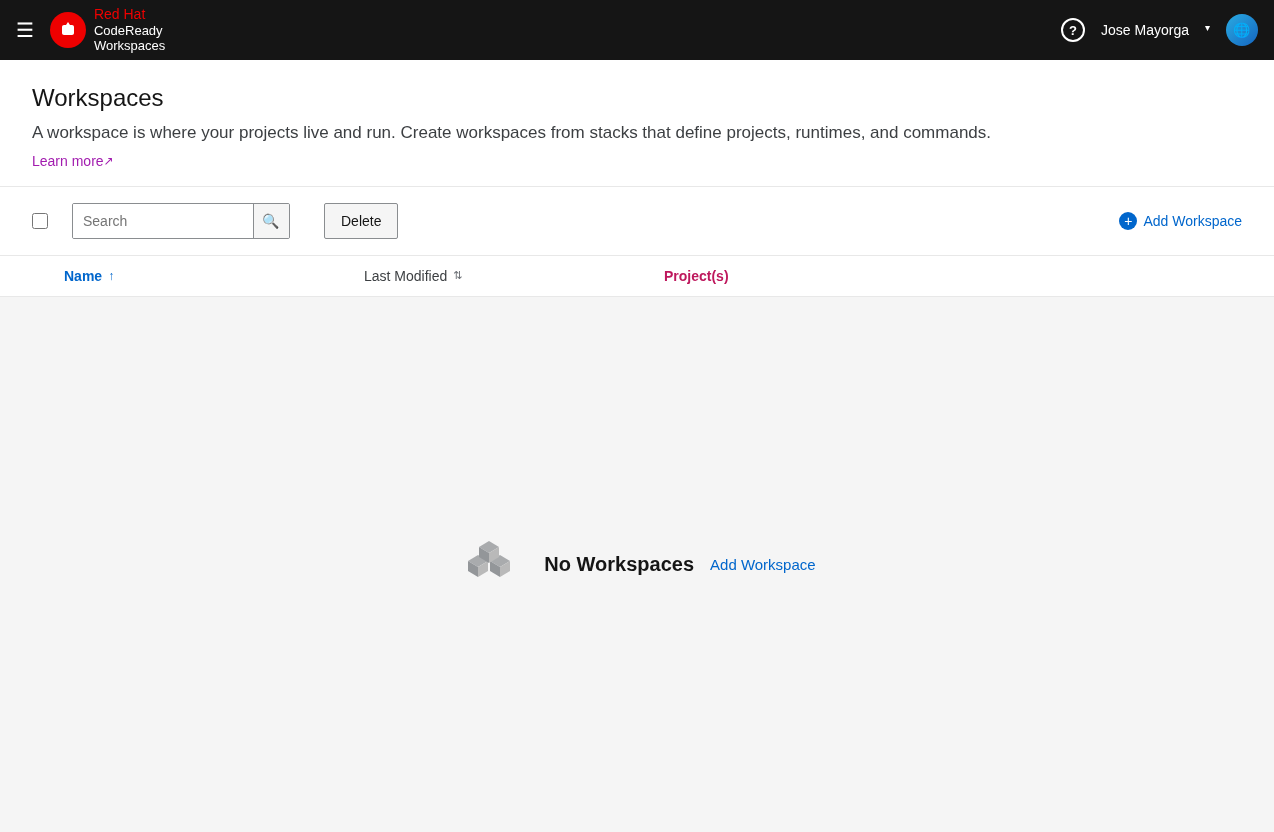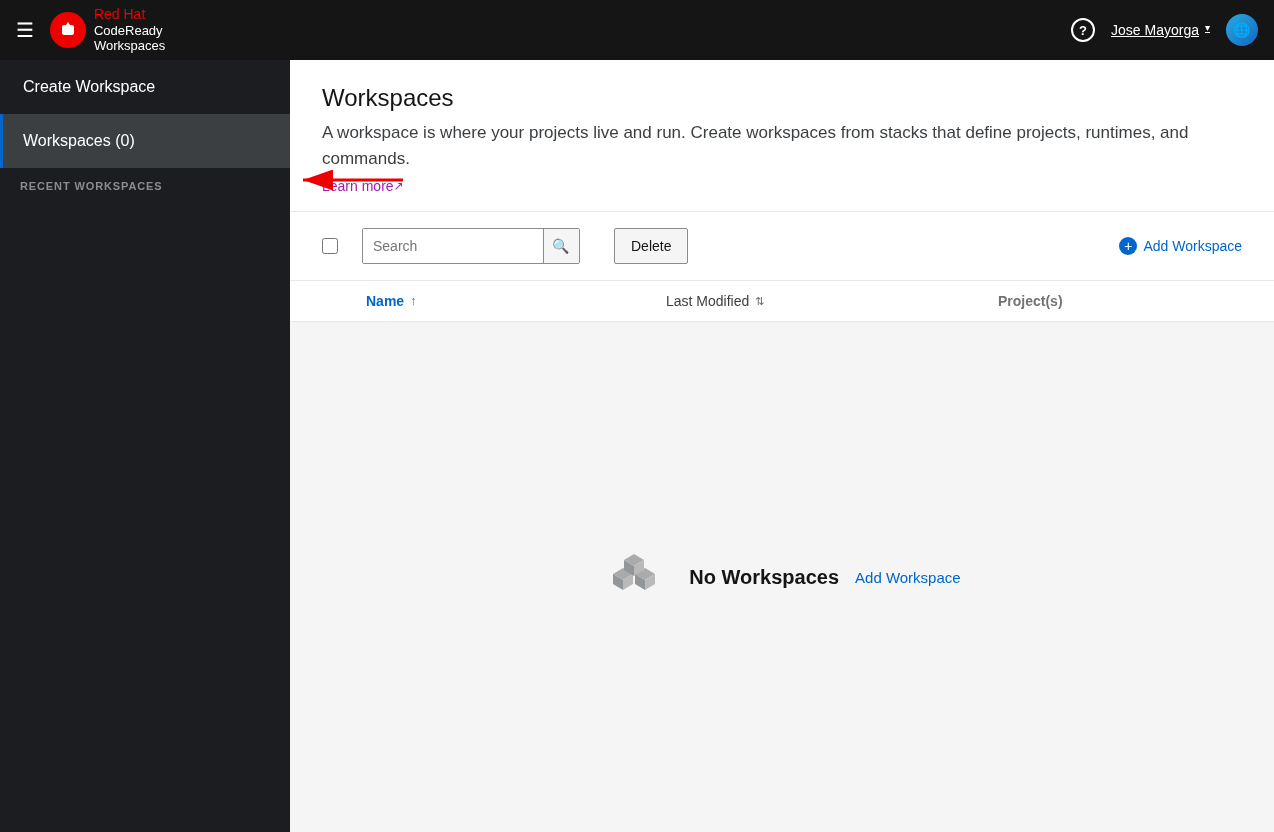--- a/index.html
+++ b/index.html
@@ -61,25 +61,24 @@
       display: flex;
       align-items: center;
       justify-content: center;
       font-size: 13px;
       font-weight: 700;
       cursor: pointer;
     }
     .topnav-user {
       display: flex;
       align-items: flex-start;
-      gap: 6px;
-      color: #fff;
-      font-size: 14px;
-      cursor: pointer;
-      text-decoration: underline;
+      gap: 16px;
+      color: #fff;
+      font-size: 14px;
+      cursor: pointer;
     }
     .topnav-avatar {
       width: 32px;
       height: 32px;
       border-radius: 50%;
       background: linear-gradient(135deg, #29abe2, #1565c0);
       display: flex;
       align-items: center;
       justify-content: center;
       font-size: 14px;
@@ -243,21 +242,21 @@
       align-items: center;
       justify-content: center;
       font-size: 14px;
       line-height: 1;
     }
 
     
     .table-header {
       display: flex;
       align-items: flex-end;
-      padding: 12px 44px;
+      padding: 12px 32px;
       border-bottom: 1px solid #e8e8e8;
       background: #fff;
     }
     .col-name {
       width: 300px;
       display: flex;
       align-items: center;
       gap: 6px;
       color: #0066cc;
       font-size: 14px;
@@ -270,24 +269,23 @@
       display: flex;
       align-items: center;
       gap: 6px;
       color: #3c3f42;
       font-size: 14px;
       font-weight: 400;
     }
     .sort-icon-neutral { font-size: 11px; color: #6a6e73; }
     .col-projects {
       flex: 1;
-      color: #737373;
+      color: #be185d;
       font-size: 14px;
       font-weight: 600;
-      margin-left: 32px;
     }
 
     
     .empty-state {
       flex: 1;
       display: flex;
       flex-direction: row;
       align-items: center;
       justify-content: center;
       background: #f5f5f5;
@@ -343,40 +341,20 @@
       <span class="chevron-down">▾</span>
     </div>
     <div class="topnav-avatar">
       🌐
     </div>
   </div>
 </nav>
 
 <div class="layout">
 
-  <aside class="sidebar">
-    <div class="sidebar-item" style="position:relative;">
-      <span>Create Workspace</span>
-
-      <div class="red-arrow">
-        <svg width="120" height="40" viewBox="0 0 120 40">
-          <defs>
-            <marker id="arrowhead" markerWidth="10" markerHeight="7" refX="10" refY="3.5" orient="auto">
-              <polygon points="0 0, 10 3.5, 0 7" fill="#ee0000"></polygon>
-            </marker>
-          </defs>
-          <line x1="110" y1="20" x2="10" y2="20" stroke="#ee0000" stroke-width="3" marker-end="url(#arrowhead)"></line>
-        </svg>
-      </div>
-    </div>
-    <div class="sidebar-item active">
-      <span>Workspaces (0)</span>
-    </div>
-    <div class="sidebar-section-label">RECENT WORKSPACES</div>
-  </aside>
 
   <main class="main">
 
     <div class="page-header">
       <h1 class="page-title">Workspaces</h1>
       <p class="page-description">A workspace is where your projects live and run. Create workspaces from stacks that define projects, runtimes, and commands.</p>
       <a class="learn-more-link">
         <span>Learn more</span>
         <span class="external-icon">↗</span>
       </a>

